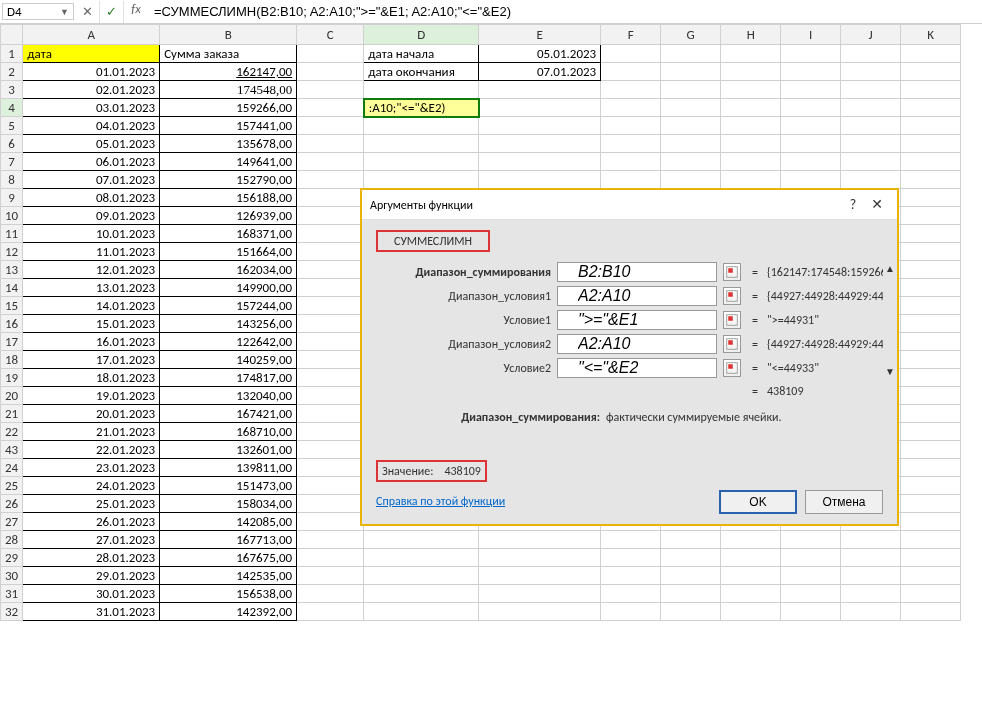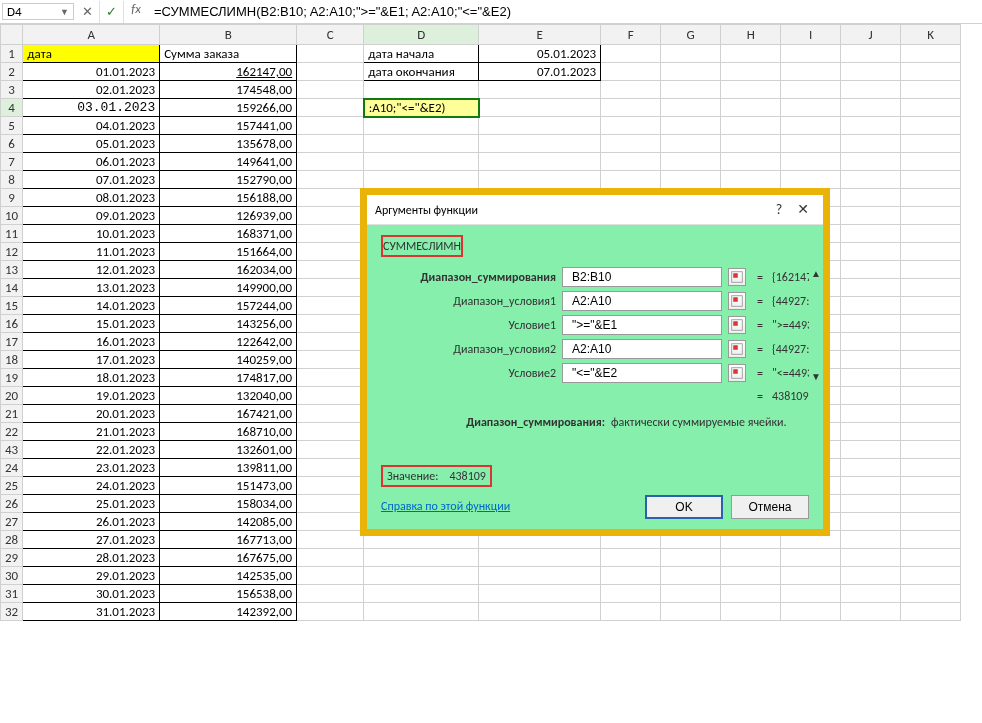--- a/index.html
+++ b/index.html
@@ -28,30 +28,30 @@
 .col-B { width: 137px; }
 .col-C { width: 67px; }
 .col-D { width: 115px; }
 .col-E { width: 122px; }
 .col-narrow { width: 60px; }
 td.txt-left { text-align: left; }
 .active-cell { border: 2px solid #0f7b0f !important; background: rgba(255,255,255,0.8); text-align:left;}
 .col-hdr.active, .row-hdr.active { background: #dcf0dc; }
 
 
-.dialog { position: absolute; left: 360px; top: 164px; width: 470px; background: #86efac; border: 7px solid #eab308; z-index: 10; }
+.dialog { position: absolute; left: 360px; top: 164px; width: 539px; background: #e5e5e5; border: 2px solid #eab308; z-index: 10; }
 .dlg-title { display: flex; align-items: center; height: 30px; padding: 0 8px; background: #fff; border-bottom: 1px solid #e0e0e0; }
 .dlg-title-text { flex: 1; font-size: 12px; }
 .dlg-title-btn { width: 24px; text-align: center; font-size: 14px; color: #333; cursor: pointer; }
 .dlg-body { padding: 10px 14px; font-size: 12px; color: #333; }
-.fn-name { font-size: 12px; padding: 2px 0; border: 2px solid #d33; display: inline-block; margin-bottom: 10px; }
+.fn-name { font-size: 12px; padding: 2px 16px; border: 2px solid #d33; display: inline-block; margin-bottom: 10px; }
 .args-grid { display: grid; grid-template-columns: 175px 160px 20px 12px auto; gap: 4px 6px; align-items: center; position: relative; }
 .arg-label { text-align: right; font-size: 12px; }
 .arg-label.b { font-weight: bold; }
-.arg-input { border: 1px solid #999; height: 20px; padding: 0 9px; font-size: 12px; }
+.arg-input { border: 1px solid #999; height: 20px; padding: 0 20px; font-size: 16px; font-style: italic; }
 .arg-rng-btn { width: 18px; height: 18px; border: 1px solid #999; background: linear-gradient(#fff,#eee); display:flex; align-items:center; justify-content:center; }
 .arg-rng-btn svg { width:12px; height:12px; }
 .arg-eq { text-align: center; }
 .arg-res { font-size: 12px; color: #333; white-space:nowrap; overflow:hidden; }
 .scroll-arrow { position: absolute; right: -12px; font-size: 10px; color: #333; }
 .desc { margin-top: 12px; font-size: 12px; }
 .desc-arg { margin-top: 12px; display: flex; }
 .desc-arg-label { font-weight: bold; width: 230px; text-align:right; padding-right: 6px; }
 .result-row { margin-top: 36px; font-size: 12px; display: inline-block; padding: 2px 4px; border: 2px solid #d33; }
 .help-link { color: #0066cc; text-decoration: underline; font-size: 12px; cursor: pointer; margin-top: 12px; display: inline-block; }
@@ -133,34 +133,34 @@
           <td></td>
           <td></td>
           <td></td>
           <td></td>
           <td></td>
           <td></td>
         </tr>
         <tr>
           <th class="row-hdr">3</th>
           <td style="border: 1px solid rgb(0, 0, 0);">02.01.2023</td>
-          <td style="border: 1px solid rgb(0, 0, 0);">174548,00</td>
+          <td style="border: 1px solid rgb(0, 0, 0); font-family: Liberation Serif, serif;">174548,00</td>
           <td></td>
           <td></td>
           <td></td>
           <td></td>
           <td></td>
           <td></td>
           <td></td>
           <td></td>
           <td></td>
         </tr>
         <tr>
           <th class="row-hdr active">4</th>
-          <td style="border: 1px solid rgb(0, 0, 0); font-family: Liberation Mono, monospace;">03.01.2023</td>
+          <td style="border: 1px solid rgb(0, 0, 0);">03.01.2023</td>
           <td style="border: 1px solid rgb(0, 0, 0);">159266,00</td>
           <td></td>
           <td class="active-cell" style="background: rgb(255, 255, 153);">:A10;"&lt;="&amp;E2)</td>
           <td></td>
           <td></td>
           <td></td>
           <td></td>
           <td></td>
           <td></td>
           <td></td>

